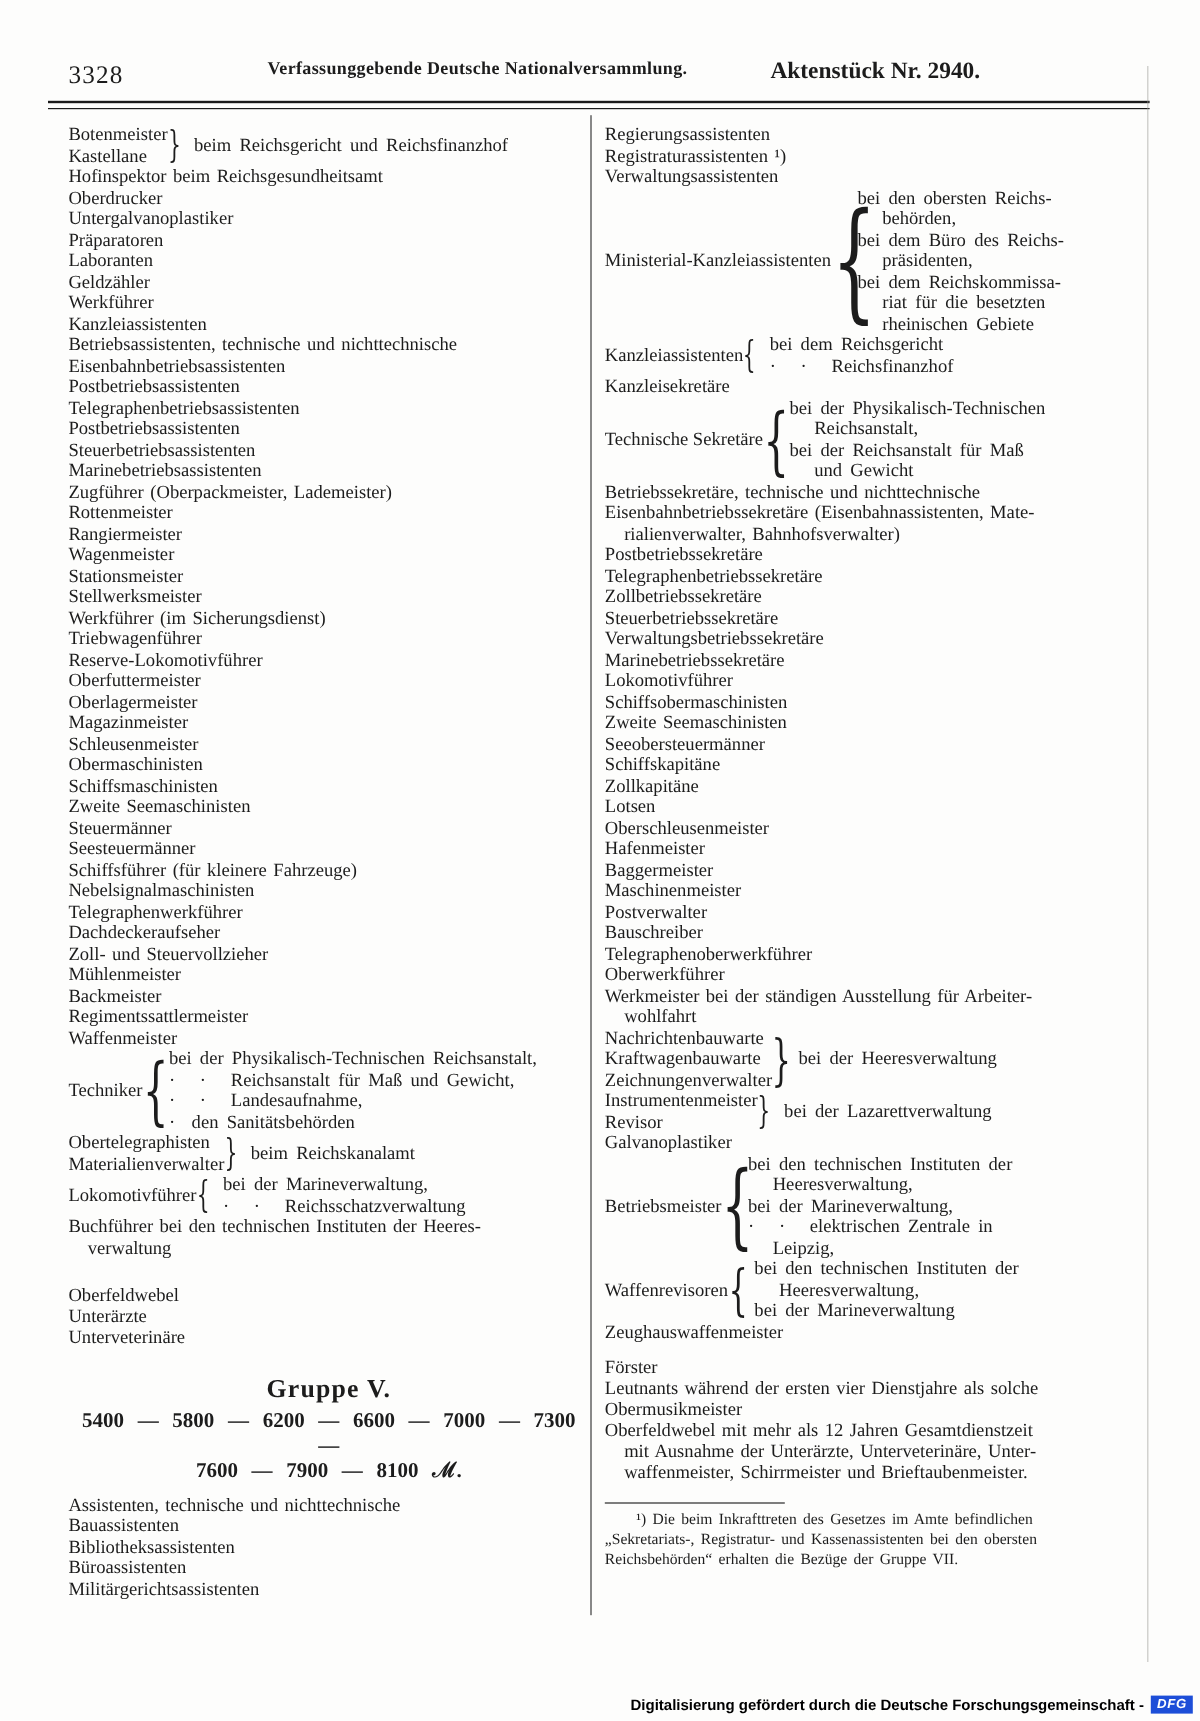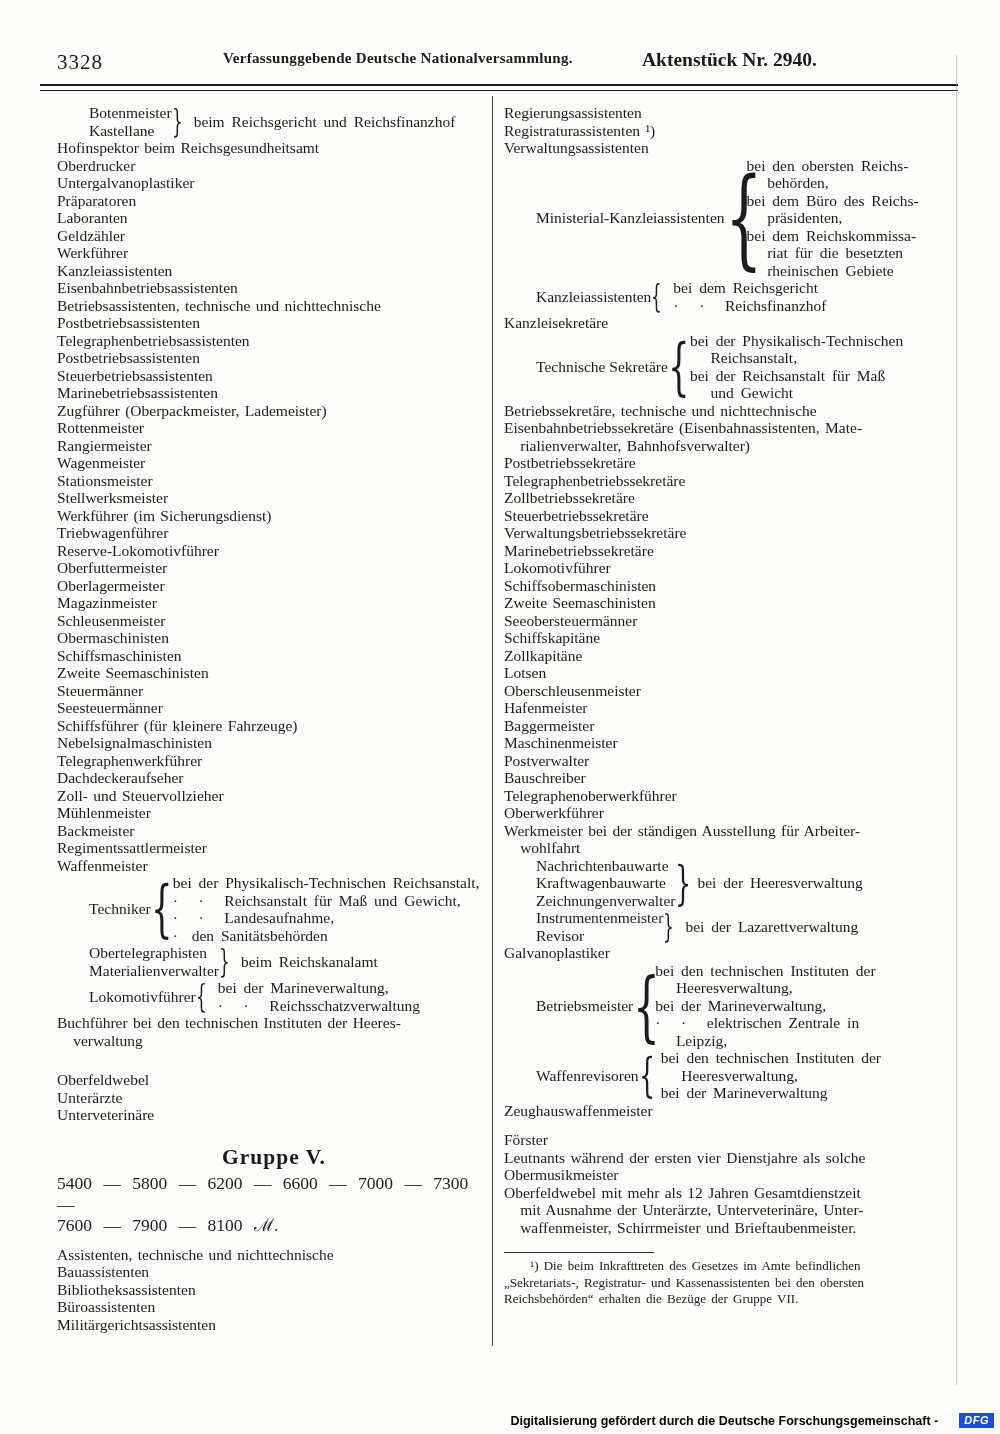--- a/index.html
+++ b/index.html
@@ -19,39 +19,39 @@
   
   .col { position:absolute; top:104px; font-size:15.5px; line-height:17.5px; }
   .col-left { left:57px; width:434px; }
   .col-right { left:504px; width:452px; }
 
   .entry.item { white-space:pre-wrap; word-spacing:1.5px; }
   .gap { width:100%; }
 
   
   .group { display:flex; align-items:center; }
-  .labels { flex:none;margin-left:32px; }
+  .labels { flex:none; }
   .labels div { white-space:pre-wrap; }
   .brace { flex:none; width:14px; overflow:visible; text-align:left;
            font-family:"DejaVu Serif",serif; font-weight:400;
            transform:scaleX(.55); transform-origin:left center; color:#1c1c1c; }
   .details { flex:none; margin-left:8px; }
   .details div { white-space:pre-wrap; word-spacing:3px; }
 
   
   .group-heading { text-align:center; font-weight:bold; font-size:21.5px; line-height:26px;
                    margin:6px 0 3px; letter-spacing:1px; }
-  .salary { font-weight:normal; font-size:17.5px; line-height:21px; word-spacing:7px; }
+  .salary { text-align:center; font-weight:bold; font-size:17.5px; line-height:21px; word-spacing:7px; }
 
   
   .footnote-rule { width:150px; border-top:1px solid #2a2a2a; margin:6px 0 5px; }
   .footnote { font-size:13px; line-height:16.5px; white-space:pre-wrap; word-spacing:2px; }
 
   
-  .credit { position:absolute; right:6px; bottom:6px; display:flex; align-items:center; gap:21px;
+  .credit { position:absolute; right:6px; bottom:6px; display:flex; align-items:center; gap:6px;
             font-family:"Liberation Sans","DejaVu Sans",sans-serif; font-size:12.5px; font-weight:bold; color:#000; }
   .dfg { background:#1d4ed8; color:#ffffff; font-style:italic; font-size:11px; font-weight:bold;
          padding:1px 5px 2px; letter-spacing:.5px; }
 </style>
 </head>
 <body>
 
 <div class="page">
   <div class="page-number">3328</div>
   <div class="header-title">Verfassunggebende Deutsche Nationalversammlung.</div>
@@ -72,22 +72,22 @@
         </div>
       </div>
       <div class="entry item">Hofinspektor beim Reichsgesundheitsamt</div>
       <div class="entry item">Oberdrucker</div>
       <div class="entry item">Untergalvanoplastiker</div>
       <div class="entry item">Präparatoren</div>
       <div class="entry item">Laboranten</div>
       <div class="entry item">Geldzähler</div>
       <div class="entry item">Werkführer</div>
       <div class="entry item">Kanzleiassistenten</div>
+      <div class="entry item">Betriebsassistenten, technische und nichttechnische</div>
       <div class="entry item">Eisenbahnbetriebsassistenten</div>
-      <div class="entry item">Betriebsassistenten, technische und nichttechnische</div>
       <div class="entry item">Postbetriebsassistenten</div>
       <div class="entry item">Telegraphenbetriebsassistenten</div>
       <div class="entry item">Postbetriebsassistenten</div>
       <div class="entry item">Steuerbetriebsassistenten</div>
       <div class="entry item">Marinebetriebsassistenten</div>
       <div class="entry item">Zugführer (Oberpackmeister, Lademeister)</div>
       <div class="entry item">Rottenmeister</div>
       <div class="entry item">Rangiermeister</div>
       <div class="entry item">Wagenmeister</div>
       <div class="entry item">Stationsmeister</div>

